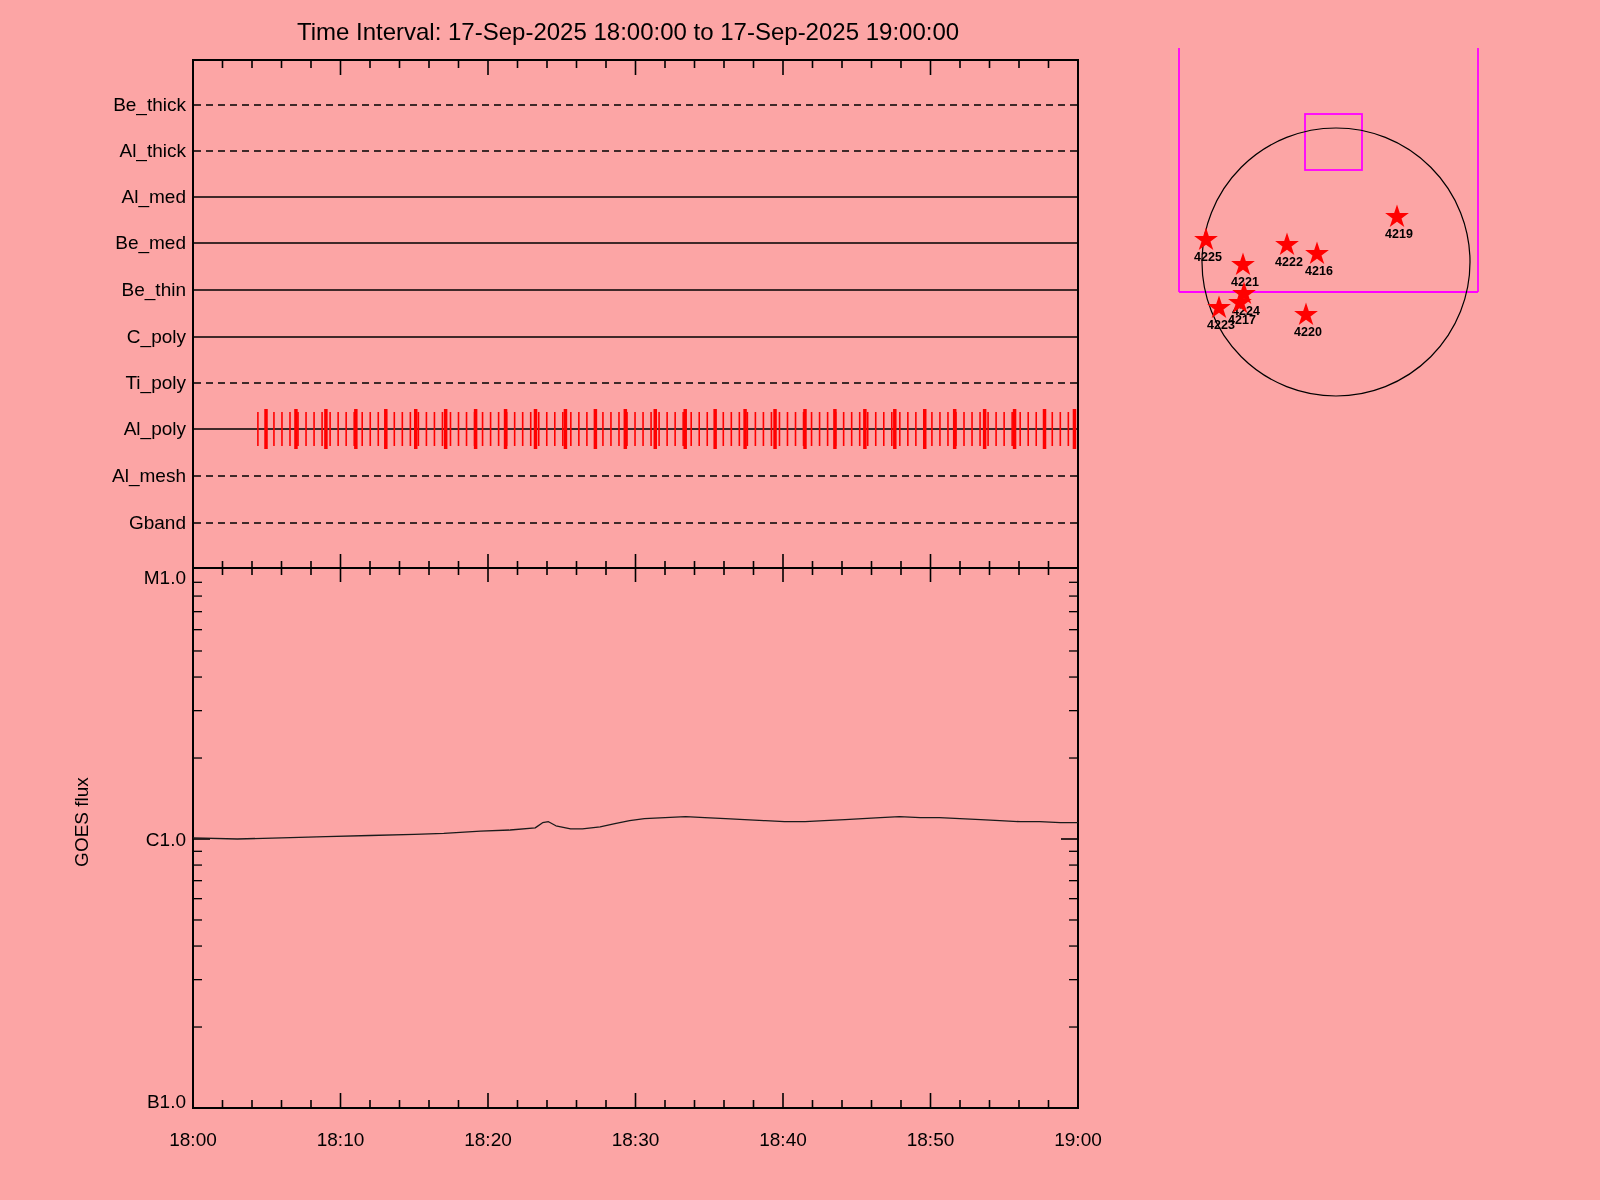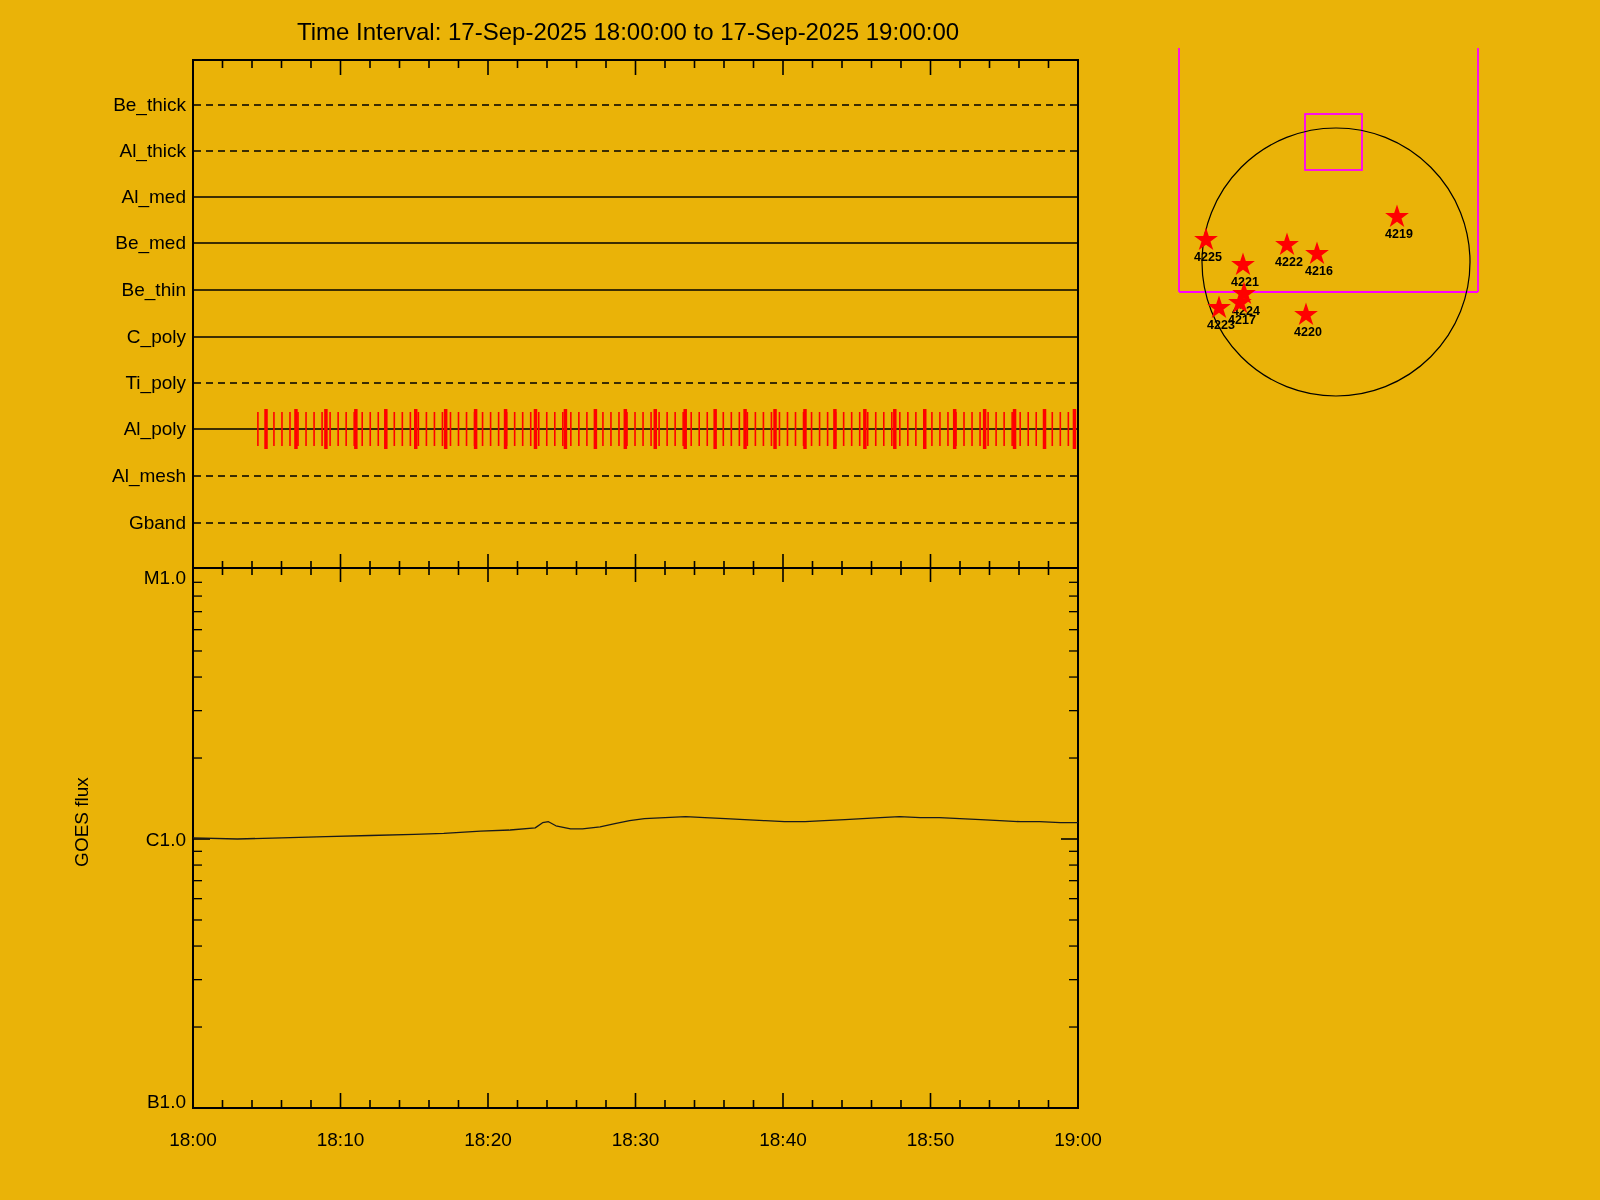--- a/index.html
+++ b/index.html
@@ -1,16 +1,16 @@
 <!DOCTYPE html>
 <html><head>
 <meta charset="utf-8">
 <style>
   html,body{margin:0;padding:0;background:#fff;}
-  .canvas{position:relative;width:1600px;height:1200px;background:#eab308;overflow:hidden;
+  .canvas{position:relative;width:1600px;height:1200px;background:#fca5a5;overflow:hidden;
           font-family:"Liberation Sans",sans-serif;}
   svg{position:absolute;left:0;top:0;}
   svg text{font-family:"Liberation Sans","DejaVu Sans",sans-serif;fill:#000;}
 </style>
 </head>
 <body>
 
 <div class="canvas">
   <svg id="plot" width="1600" height="1200" viewBox="0 0 1600 1200">
       <text x="628" y="40" font-size="24" text-anchor="middle">Time Interval: 17-Sep-2025 18:00:00 to 17-Sep-2025 19:00:00</text>

